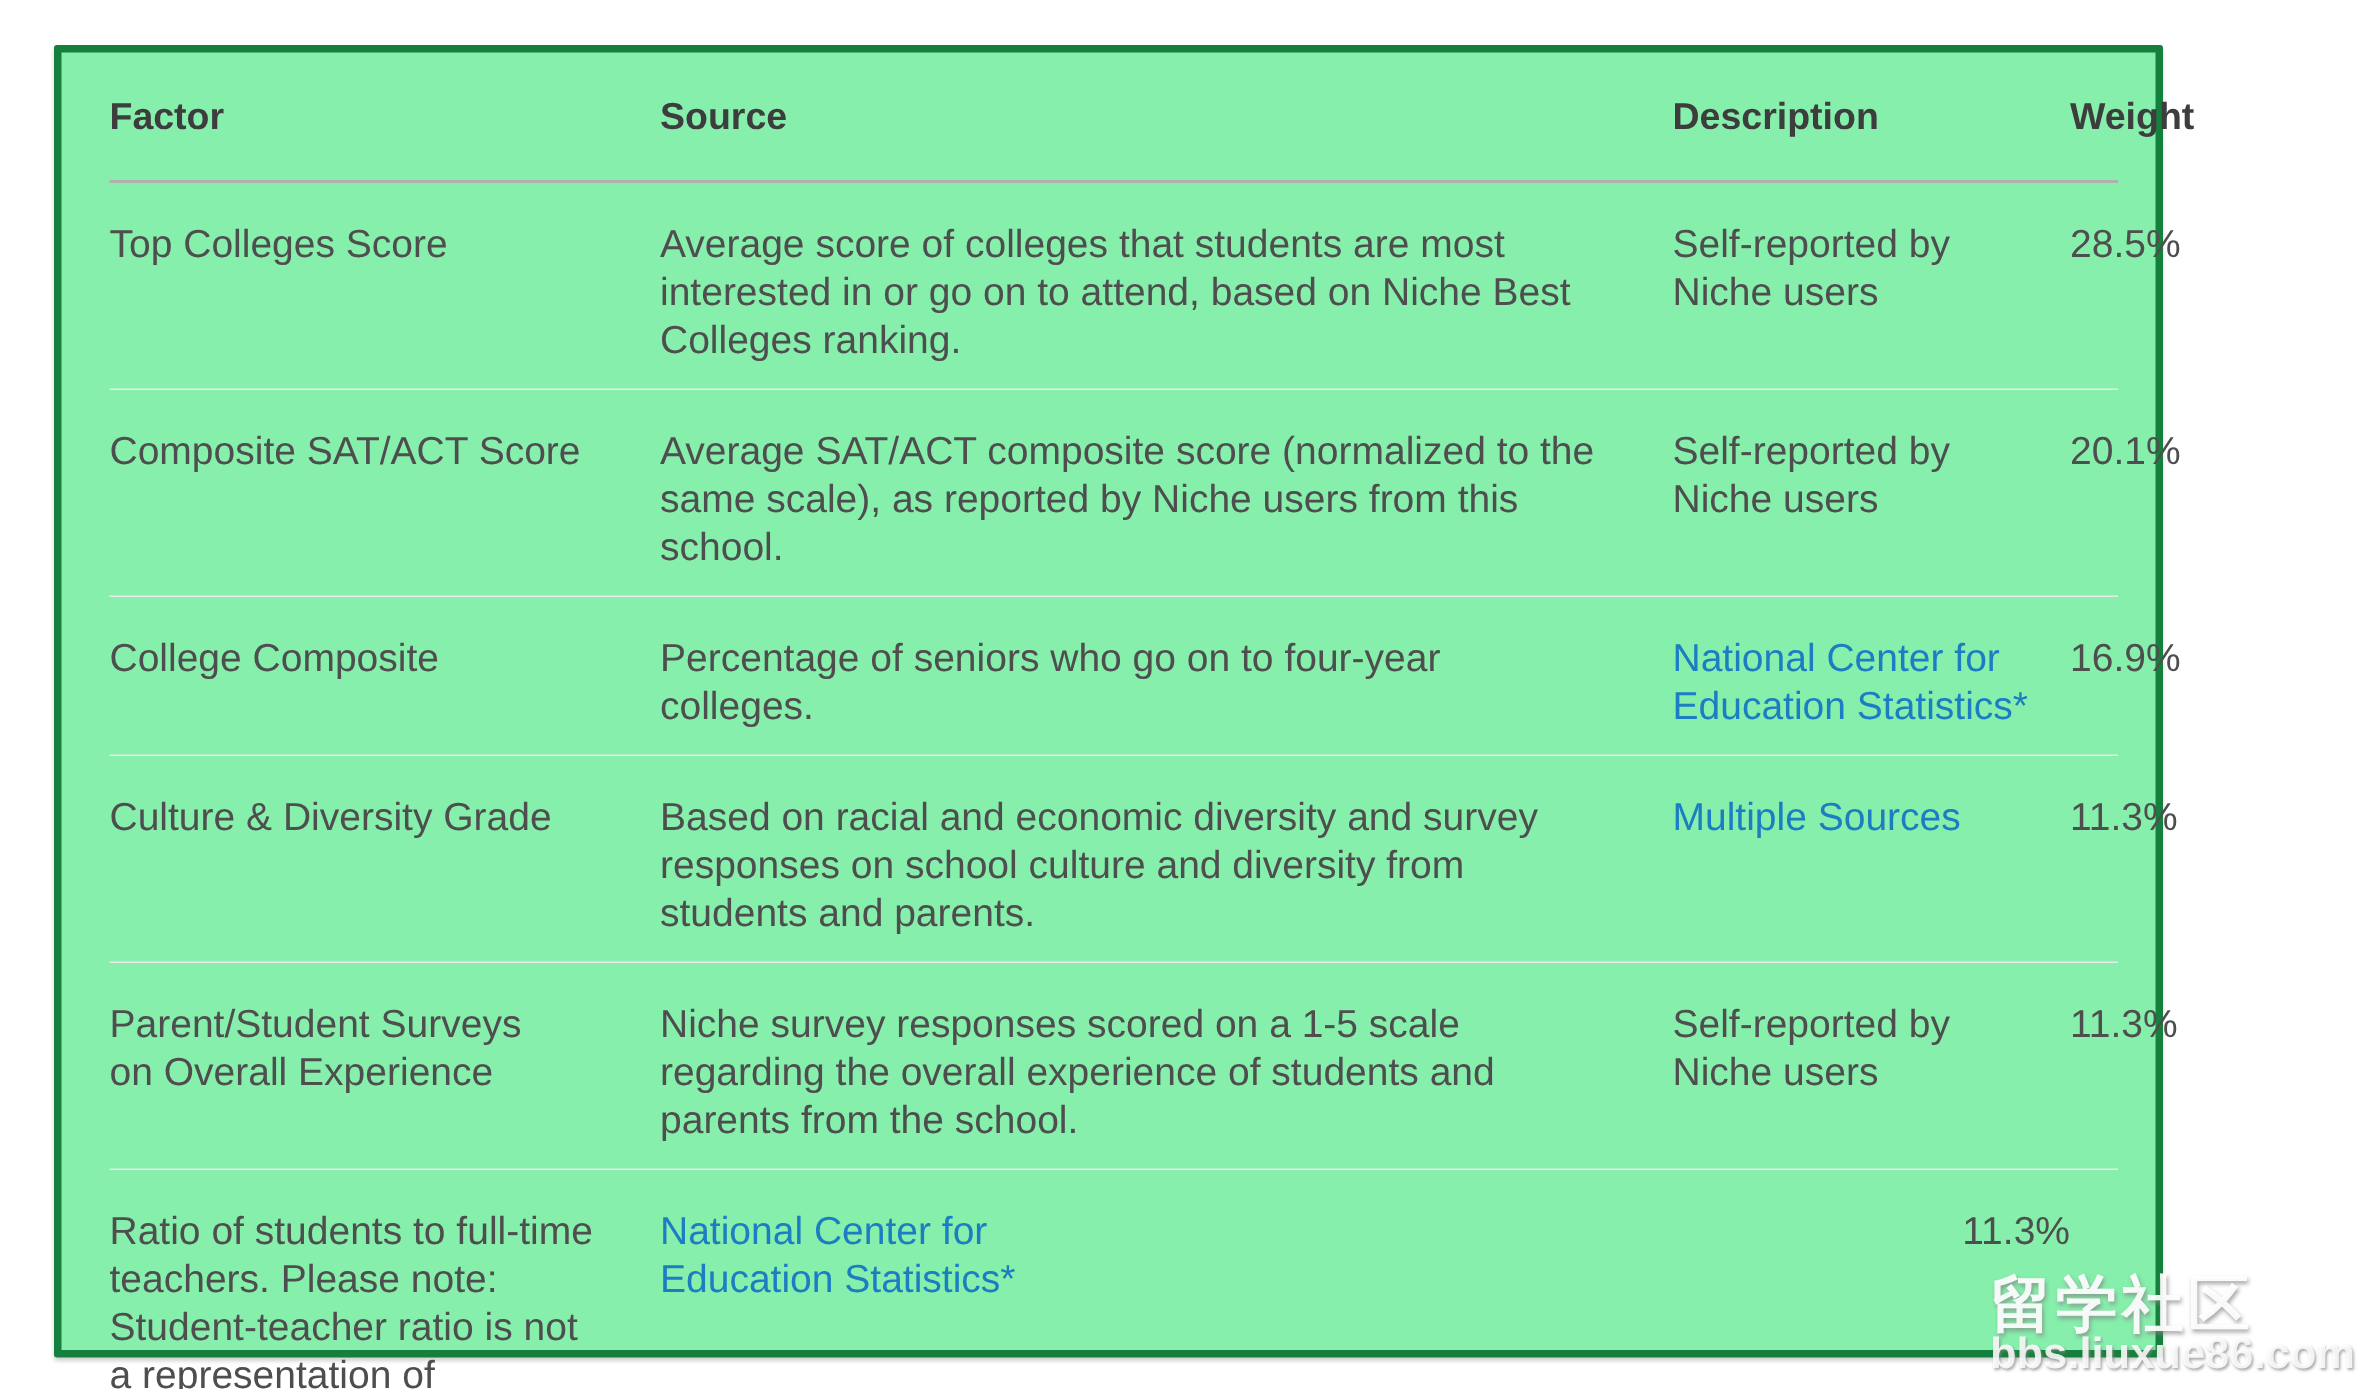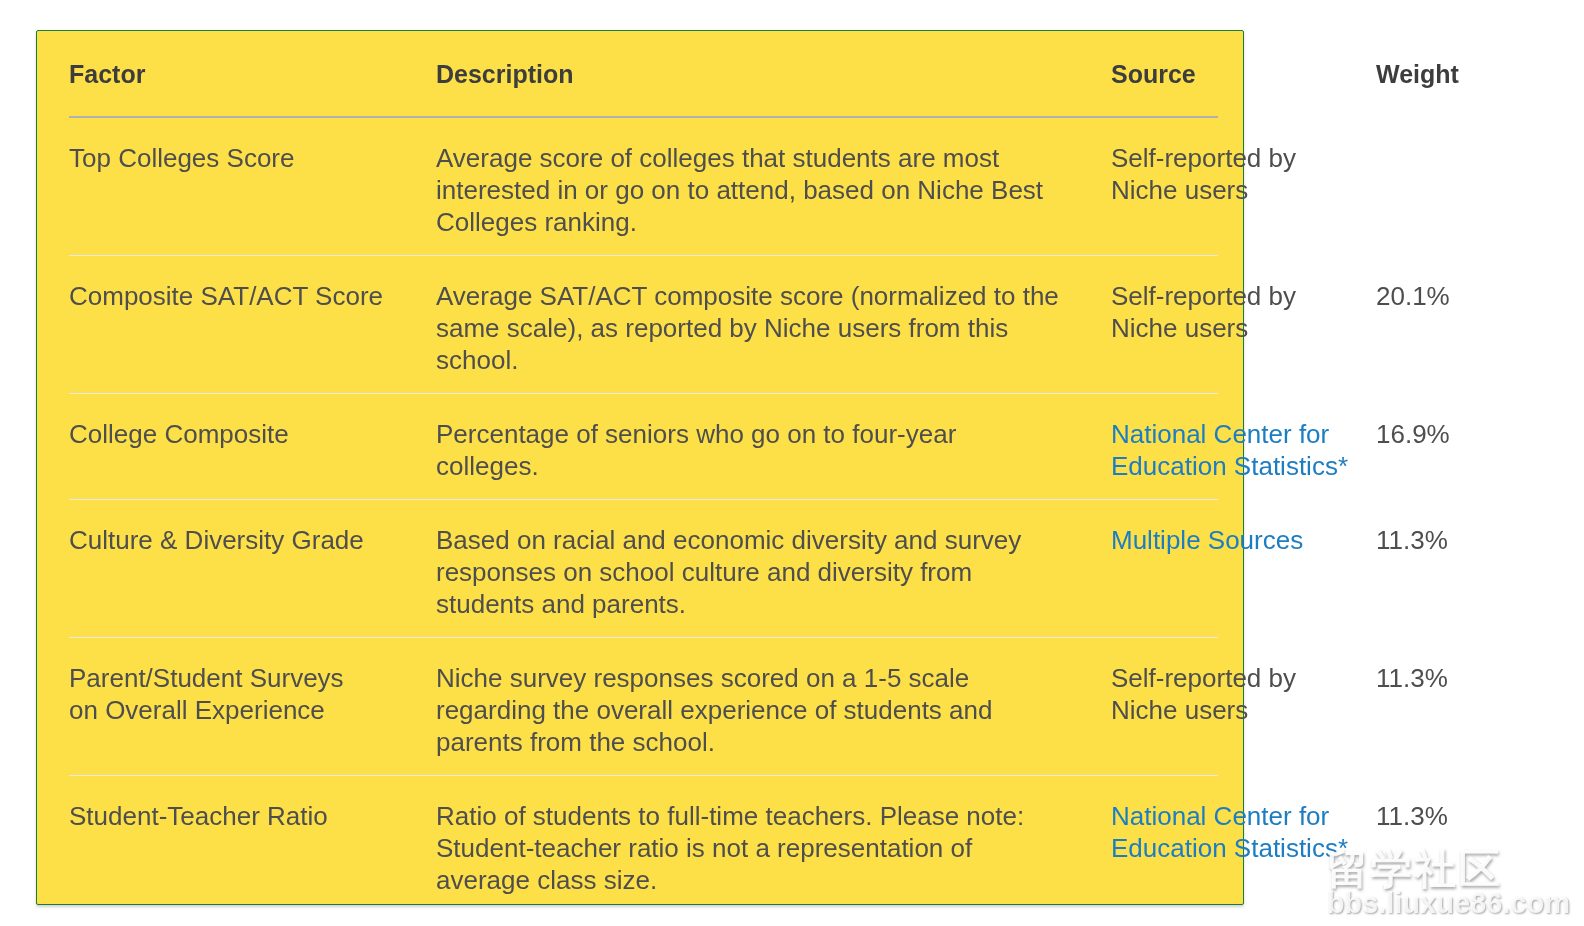--- a/index.html
+++ b/index.html
@@ -6,23 +6,23 @@
   html, body {
     width: 1584px; height: 926px;
     background: #ffffff;
     font-family: "Liberation Sans", sans-serif;
     overflow: hidden;
     position: relative;
   }
   .card {
     position: absolute;
     left: 36px; top: 30px;
-    width: 1208px; height: 875px;
-    background: #fde047;
-    border: 1px solid #15803d;
+    width: 1406px; height: 875px;
+    background: #86efac;
+    border: 5px solid #15803d;
     border-radius: 2px;
     box-shadow: 0 2px 3px rgba(0,0,0,0.18);
     padding: 0 25px 0 32px;
   }
   .grid-row {
     display: grid;
     grid-template-columns: 367px 675px 265px 1fr;
   }
   .thead .cell {
     font-size: 25px;
@@ -77,32 +77,33 @@
     text-shadow: 1px 1px 2px rgba(130,130,130,0.7);
   }
 </style>
 </head>
 <body>
 
 <div class="card">
 
   <div class="grid-row thead">
     <div class="cell">Factor</div>
+    <div class="cell">Source</div>
     <div class="cell description">Description</div>
-    <div class="cell">Source</div>
     <div class="cell weight">Weight</div>
   </div>
 
   <div class="grid-row trow">
     <div class="cell factor">Top Colleges Score</div>
     <div class="cell description">Average score of colleges that students are most
 interested in or go on to attend, based on Niche Best
 Colleges ranking.</div>
     <div class="cell source">Self-reported by
 Niche users</div>
+    <div class="cell weight">28.5%</div>
   </div>
 
   <div class="grid-row trow">
     <div class="cell factor">Composite SAT/ACT Score</div>
     <div class="cell description">Average SAT/ACT composite score (normalized to the
 same scale), as reported by Niche users from this
 school.</div>
     <div class="cell source">Self-reported by
 Niche users</div>
     <div class="cell weight">20.1%</div>
@@ -131,21 +132,20 @@
 on Overall Experience</div>
     <div class="cell description">Niche survey responses scored on a 1-5 scale
 regarding the overall experience of students and
 parents from the school.</div>
     <div class="cell source">Self-reported by
 Niche users</div>
     <div class="cell weight">11.3%</div>
   </div>
 
   <div class="grid-row trow">
-    <div class="cell factor">Student-Teacher Ratio</div>
     <div class="cell description">Ratio of students to full-time teachers. Please note:
 Student-teacher ratio is not a representation of
 average class size.</div>
     <div class="cell source link">National Center for
 Education Statistics*</div>
     <div class="cell weight">11.3%</div>
   </div>
 
 </div>
 

